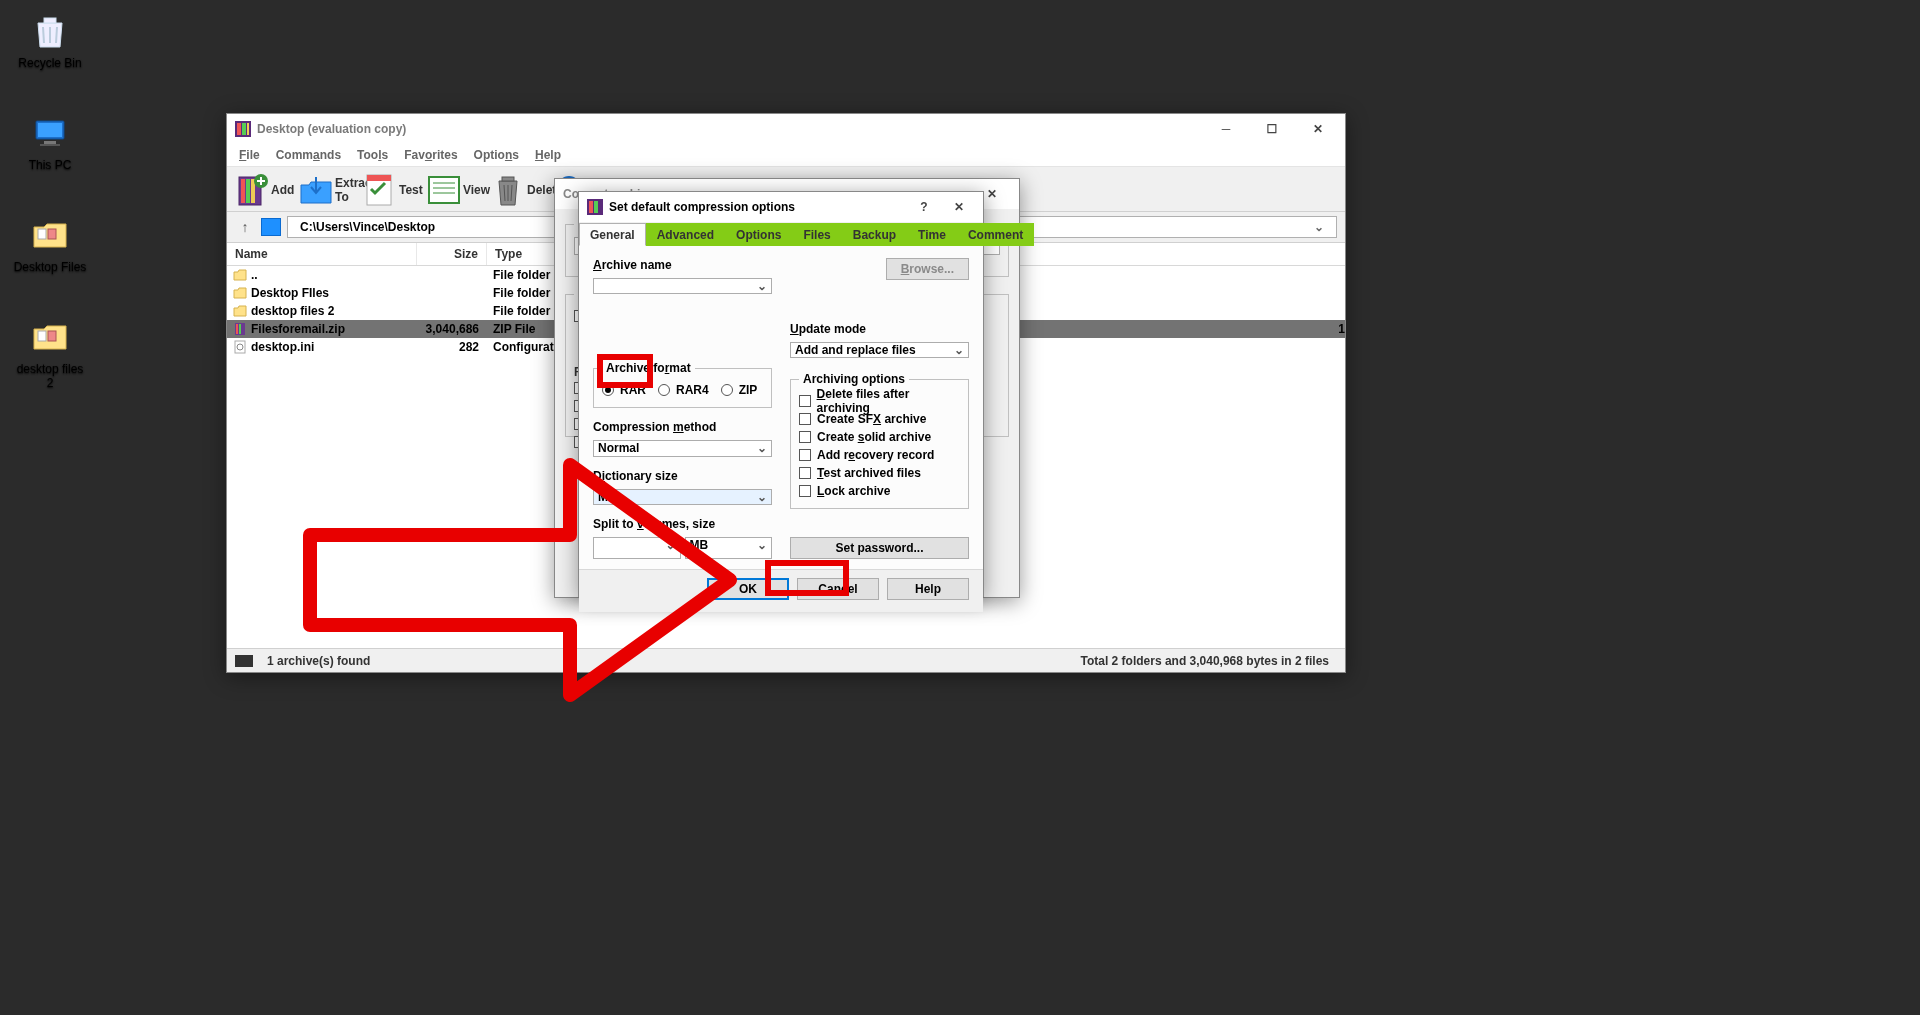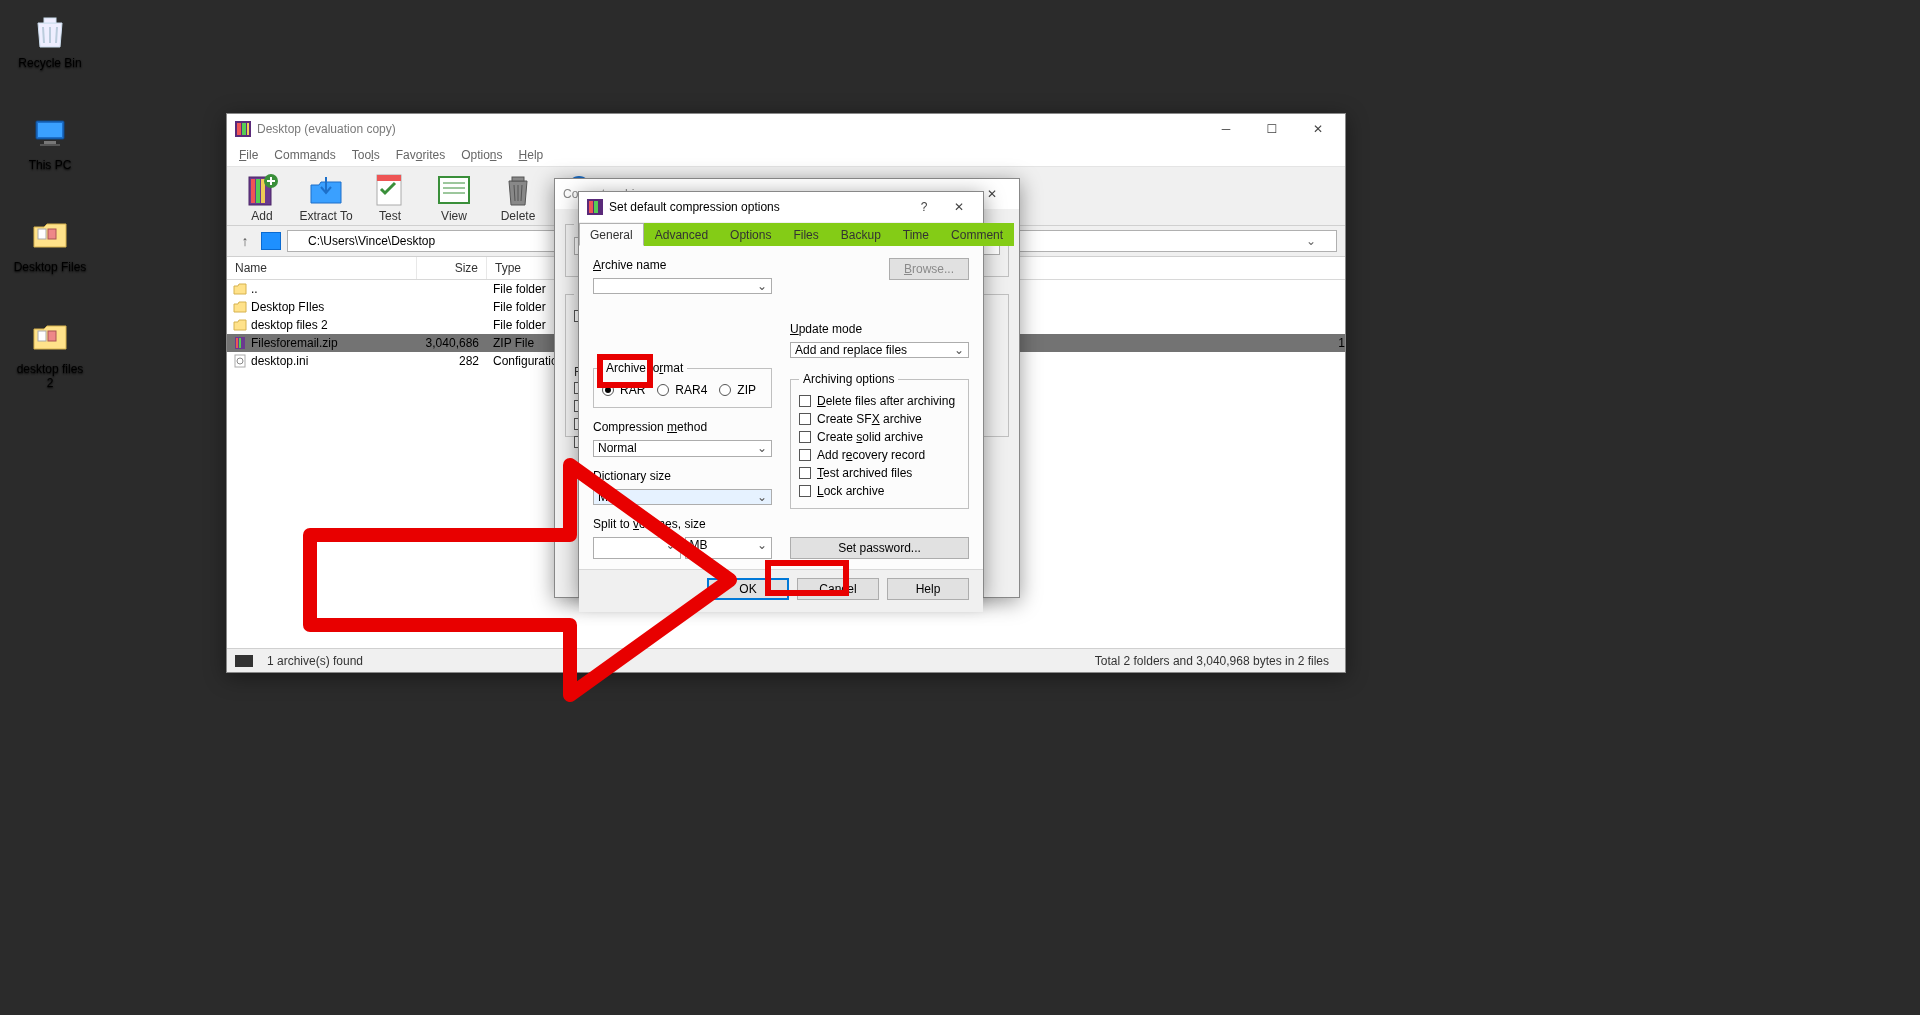--- a/index.html
+++ b/index.html
@@ -2,36 +2,36 @@
 <html><head>
 <meta charset="utf-8">
 <style>
 html,body{margin:0;padding:0;width:1920px;height:1015px;overflow:hidden;font-family:"Segoe UI",Tahoma,sans-serif;font-size:12px;background:#2b2b2b;color:#000;}
 *{box-sizing:border-box;}
 
 .desk-icon{position:absolute;width:80px;display:flex;flex-direction:column;align-items:center;color:#fff;text-align:center;gap:4px;}
 .desk-icon .glyph{width:42px;height:42px;display:flex;align-items:center;justify-content:center;}
 .desk-icon .lbl{font-size:12px;line-height:14px;text-shadow:0 1px 2px #000;}
 
-.win{position:absolute;background:#fff;border:1px solid #888;box-shadow:0 4px 20px rgba(0,0,0,.4);}
+.win{position:absolute;background:#fff;border:1px solid #888;box-shadow:0 4px 20px rgba(0,0,0,.4);font-weight:bold;}
 .titlebar{height:30px;display:flex;align-items:center;padding:0 4px 0 8px;background:#fff;color:#7a7a7a;}
 .titlebar .ticon{width:16px;height:16px;margin-right:6px;}
 .titlebar .ttext{flex:1;font-size:12px;}
 .titlebar .winbtn{width:46px;height:30px;display:flex;align-items:center;justify-content:center;color:#444;}
 .menubar{display:flex;gap:4px;padding:2px 6px;background:#fff;border-bottom:1px solid #e4e4e4;}
 .menubar span{padding:2px 6px;color:#666;font-size:12px;}
 .menubar span u{text-decoration:underline;}
 .toolbar{display:flex;align-items:flex-start;padding:4px 6px 0;gap:6px;background:#f0f0f0;border-bottom:1px solid #d0d0d0;}
-.tbtn{display:flex;flex-direction:column;align-items:center;width:58px;padding-bottom:2px;}
+.tbtn{display:flex;align-items:center;width:58px;padding-bottom:2px;}
 .tbtn .ti{width:38px;height:38px;}
 .tbtn .tl{font-size:12px;color:#333;margin-top:0;}
 .pathbar{display:flex;align-items:center;gap:6px;padding:4px 8px;background:#f0f0f0;border-bottom:1px solid #d0d0d0;}
 .pathbar .up{width:20px;text-align:center;color:#555;font-size:14px;}
 .pathbar .drv{width:20px;height:18px;background:#1e90ff;border:1px solid #0a6ad0;}
-.pathbar .pfield{flex:1;background:#fff;border:1px solid #b0b0b0;height:22px;display:flex;align-items:center;padding:0 20px;font-size:12px;}
+.pathbar .pfield{flex:1;background:#fff;border:1px solid #b0b0b0;height:22px;display:flex;align-items:center;padding:0 12px;font-size:12px;}
 .pathbar .pfield .dd{margin-left:auto;color:#666;}
 .cols{display:flex;background:#fff;border-bottom:1px solid #d8d8d8;font-size:12px;color:#333;}
 .cols .col{padding:4px 8px;border-right:1px solid #e8e8e8;}
 .filelist{background:#fff;}
 .row{display:flex;align-items:center;height:18px;font-size:12px;}
 .row .name{width:190px;padding-left:6px;display:flex;align-items:center;gap:4px;}
 .row .size{width:70px;text-align:right;padding-right:8px;}
 .row .type{flex:1;padding-left:6px;}
 .row.sel{background:#737373;}
 .ficon{width:14px;height:14px;display:inline-block;}

